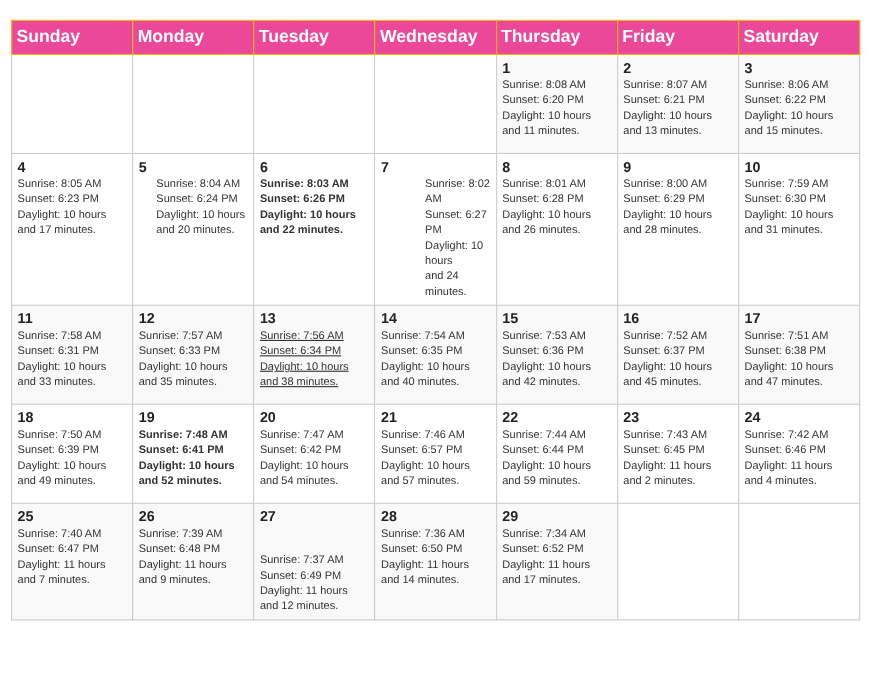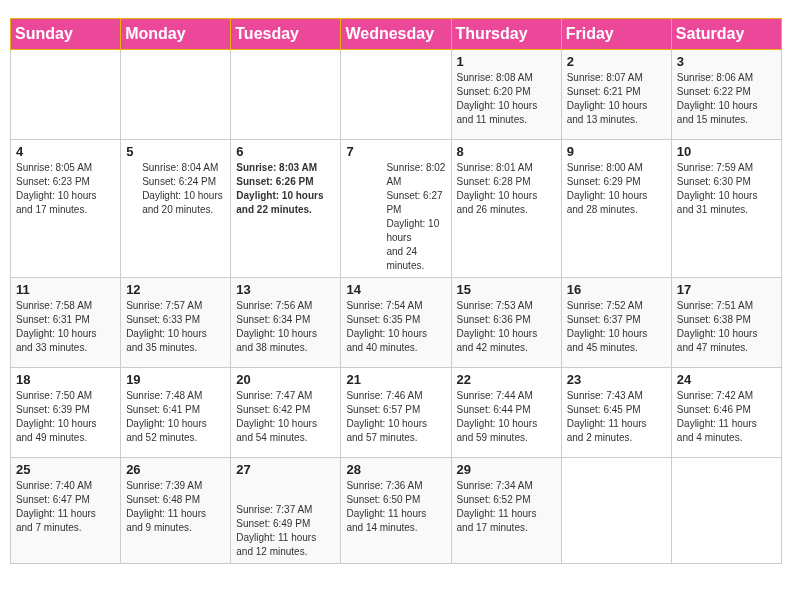--- a/index.html
+++ b/index.html
@@ -193,21 +193,21 @@
         </td>
         <td>
           <span class="day-num">12</span>
           <div class="day-info" style="white-space: pre-line;">Sunrise: 7:57 AM
 Sunset: 6:33 PM
 Daylight: 10 hours
 and 35 minutes.</div>
         </td>
         <td>
           <span class="day-num">13</span>
-          <div class="day-info" style="white-space: pre-line;">Sunrise: 7:56 AM
+          <div class="day-info" style="white-space: pre-line; text-decoration: underline;">Sunrise: 7:56 AM
 Sunset: 6:34 PM
 Daylight: 10 hours
 and 38 minutes.</div>
         </td>
         <td>
           <span class="day-num">14</span>
           <div class="day-info" style="white-space: pre-line;">Sunrise: 7:54 AM
 Sunset: 6:35 PM
 Daylight: 10 hours
 and 40 minutes.</div>
@@ -237,21 +237,21 @@
       <tr>
         <td>
           <span class="day-num">18</span>
           <div class="day-info" style="white-space: pre-line;">Sunrise: 7:50 AM
 Sunset: 6:39 PM
 Daylight: 10 hours
 and 49 minutes.</div>
         </td>
         <td>
           <span class="day-num">19</span>
-          <div class="day-info" style="white-space: pre-line;">Sunrise: 7:48 AM
+          <div class="day-info" style="white-space: pre-line; font-weight: bold;">Sunrise: 7:48 AM
 Sunset: 6:41 PM
 Daylight: 10 hours
 and 52 minutes.</div>
         </td>
         <td>
           <span class="day-num">20</span>
           <div class="day-info" style="white-space: pre-line;">Sunrise: 7:47 AM
 Sunset: 6:42 PM
 Daylight: 10 hours
 and 54 minutes.</div>

